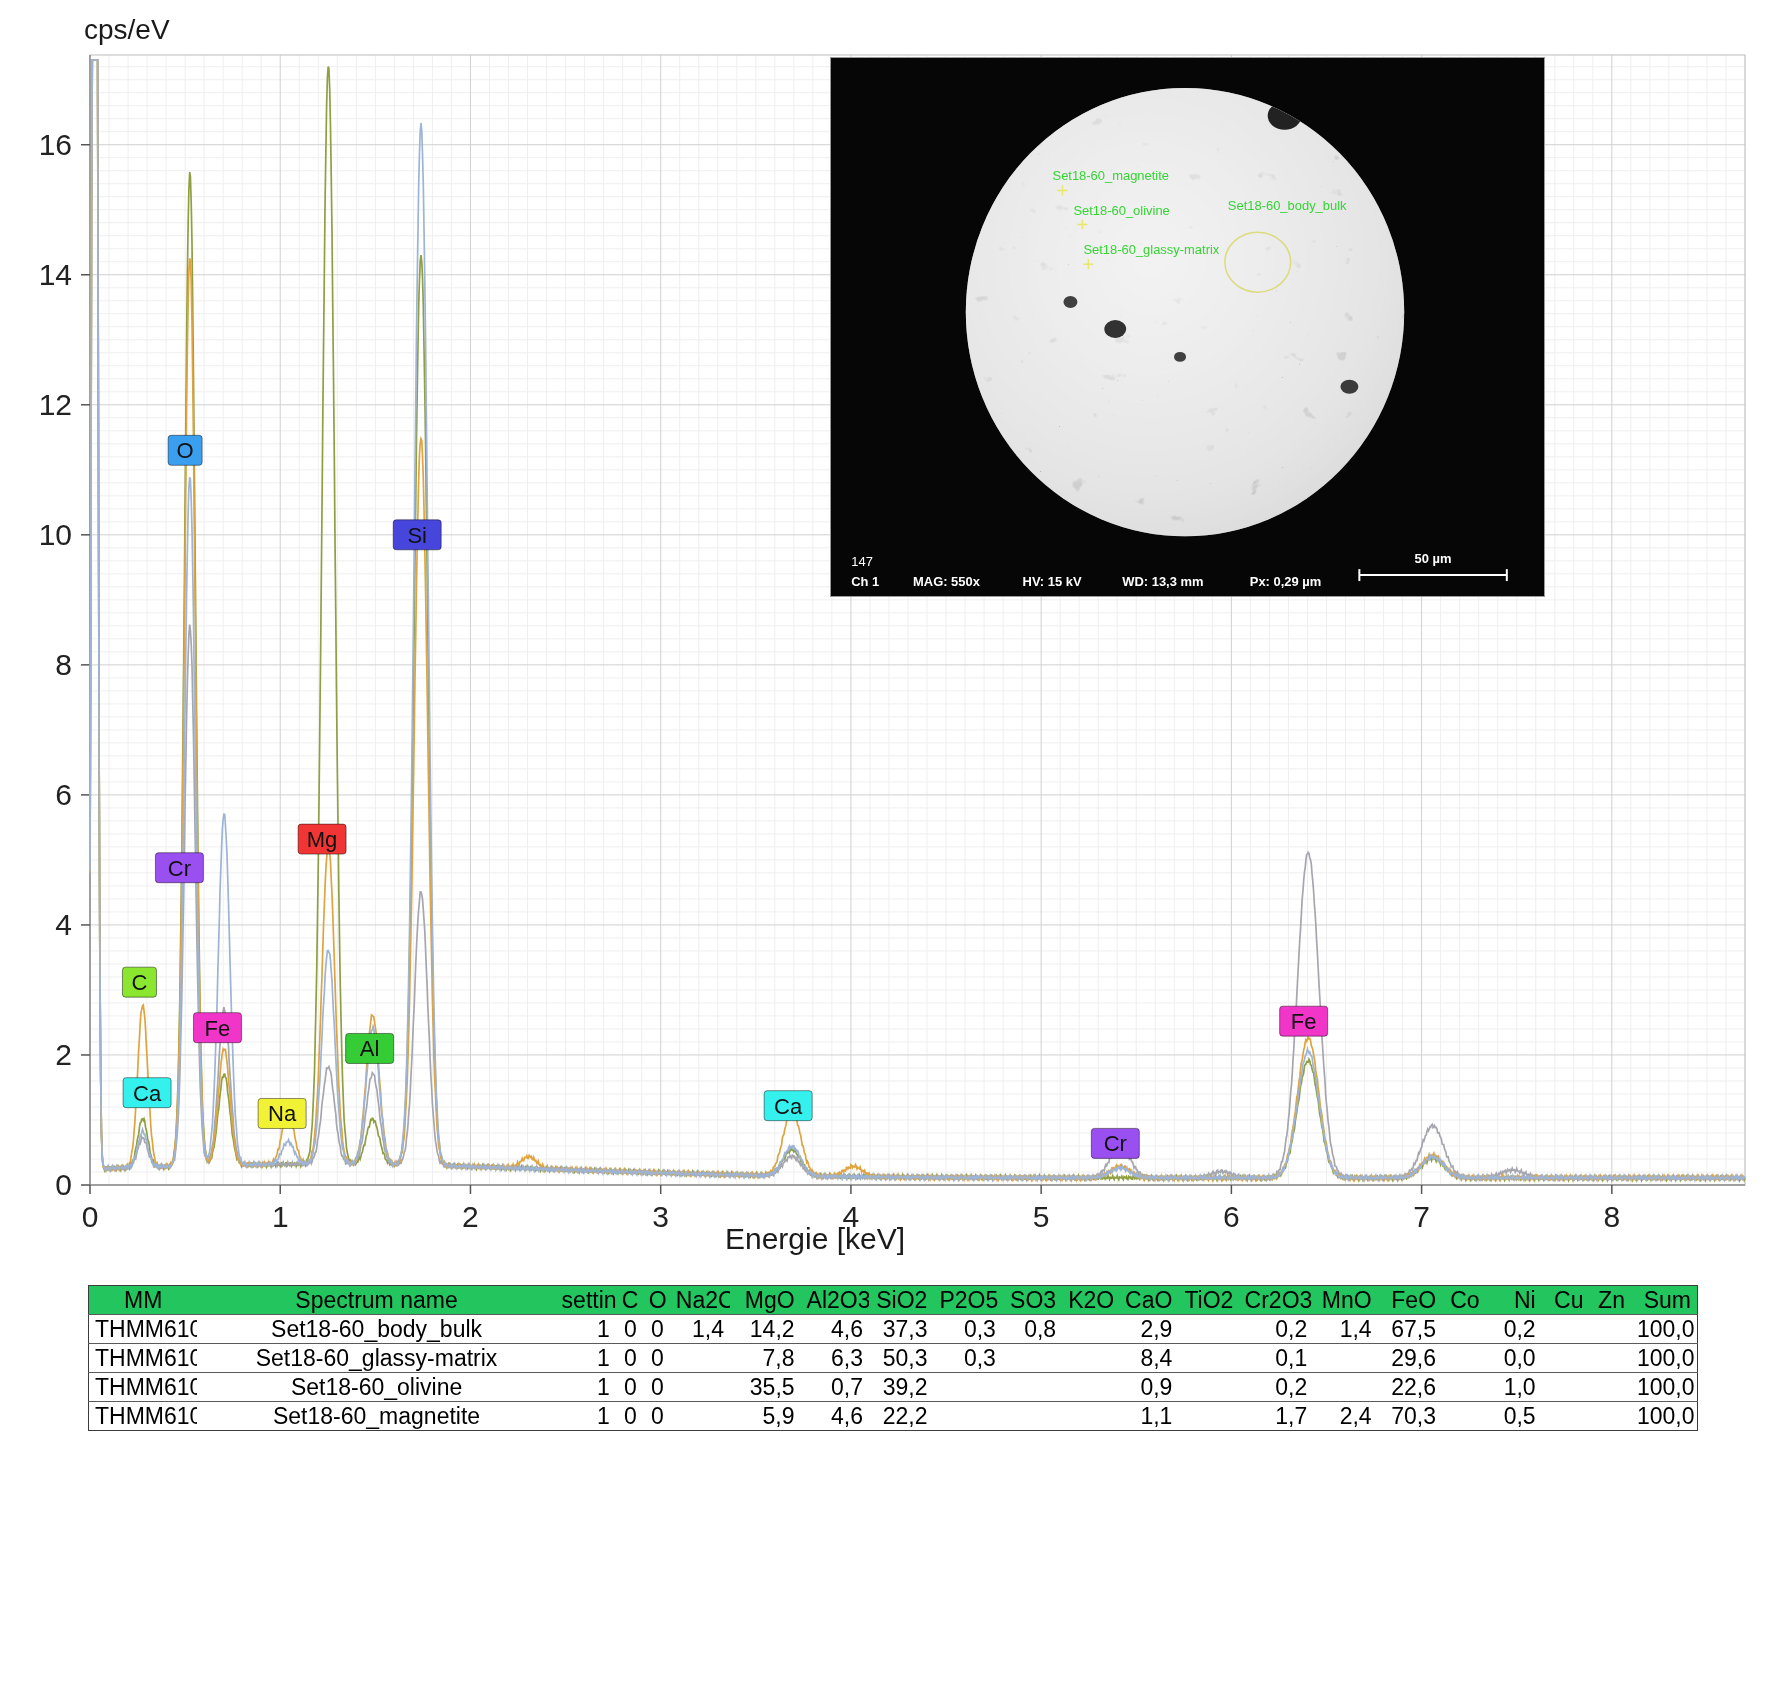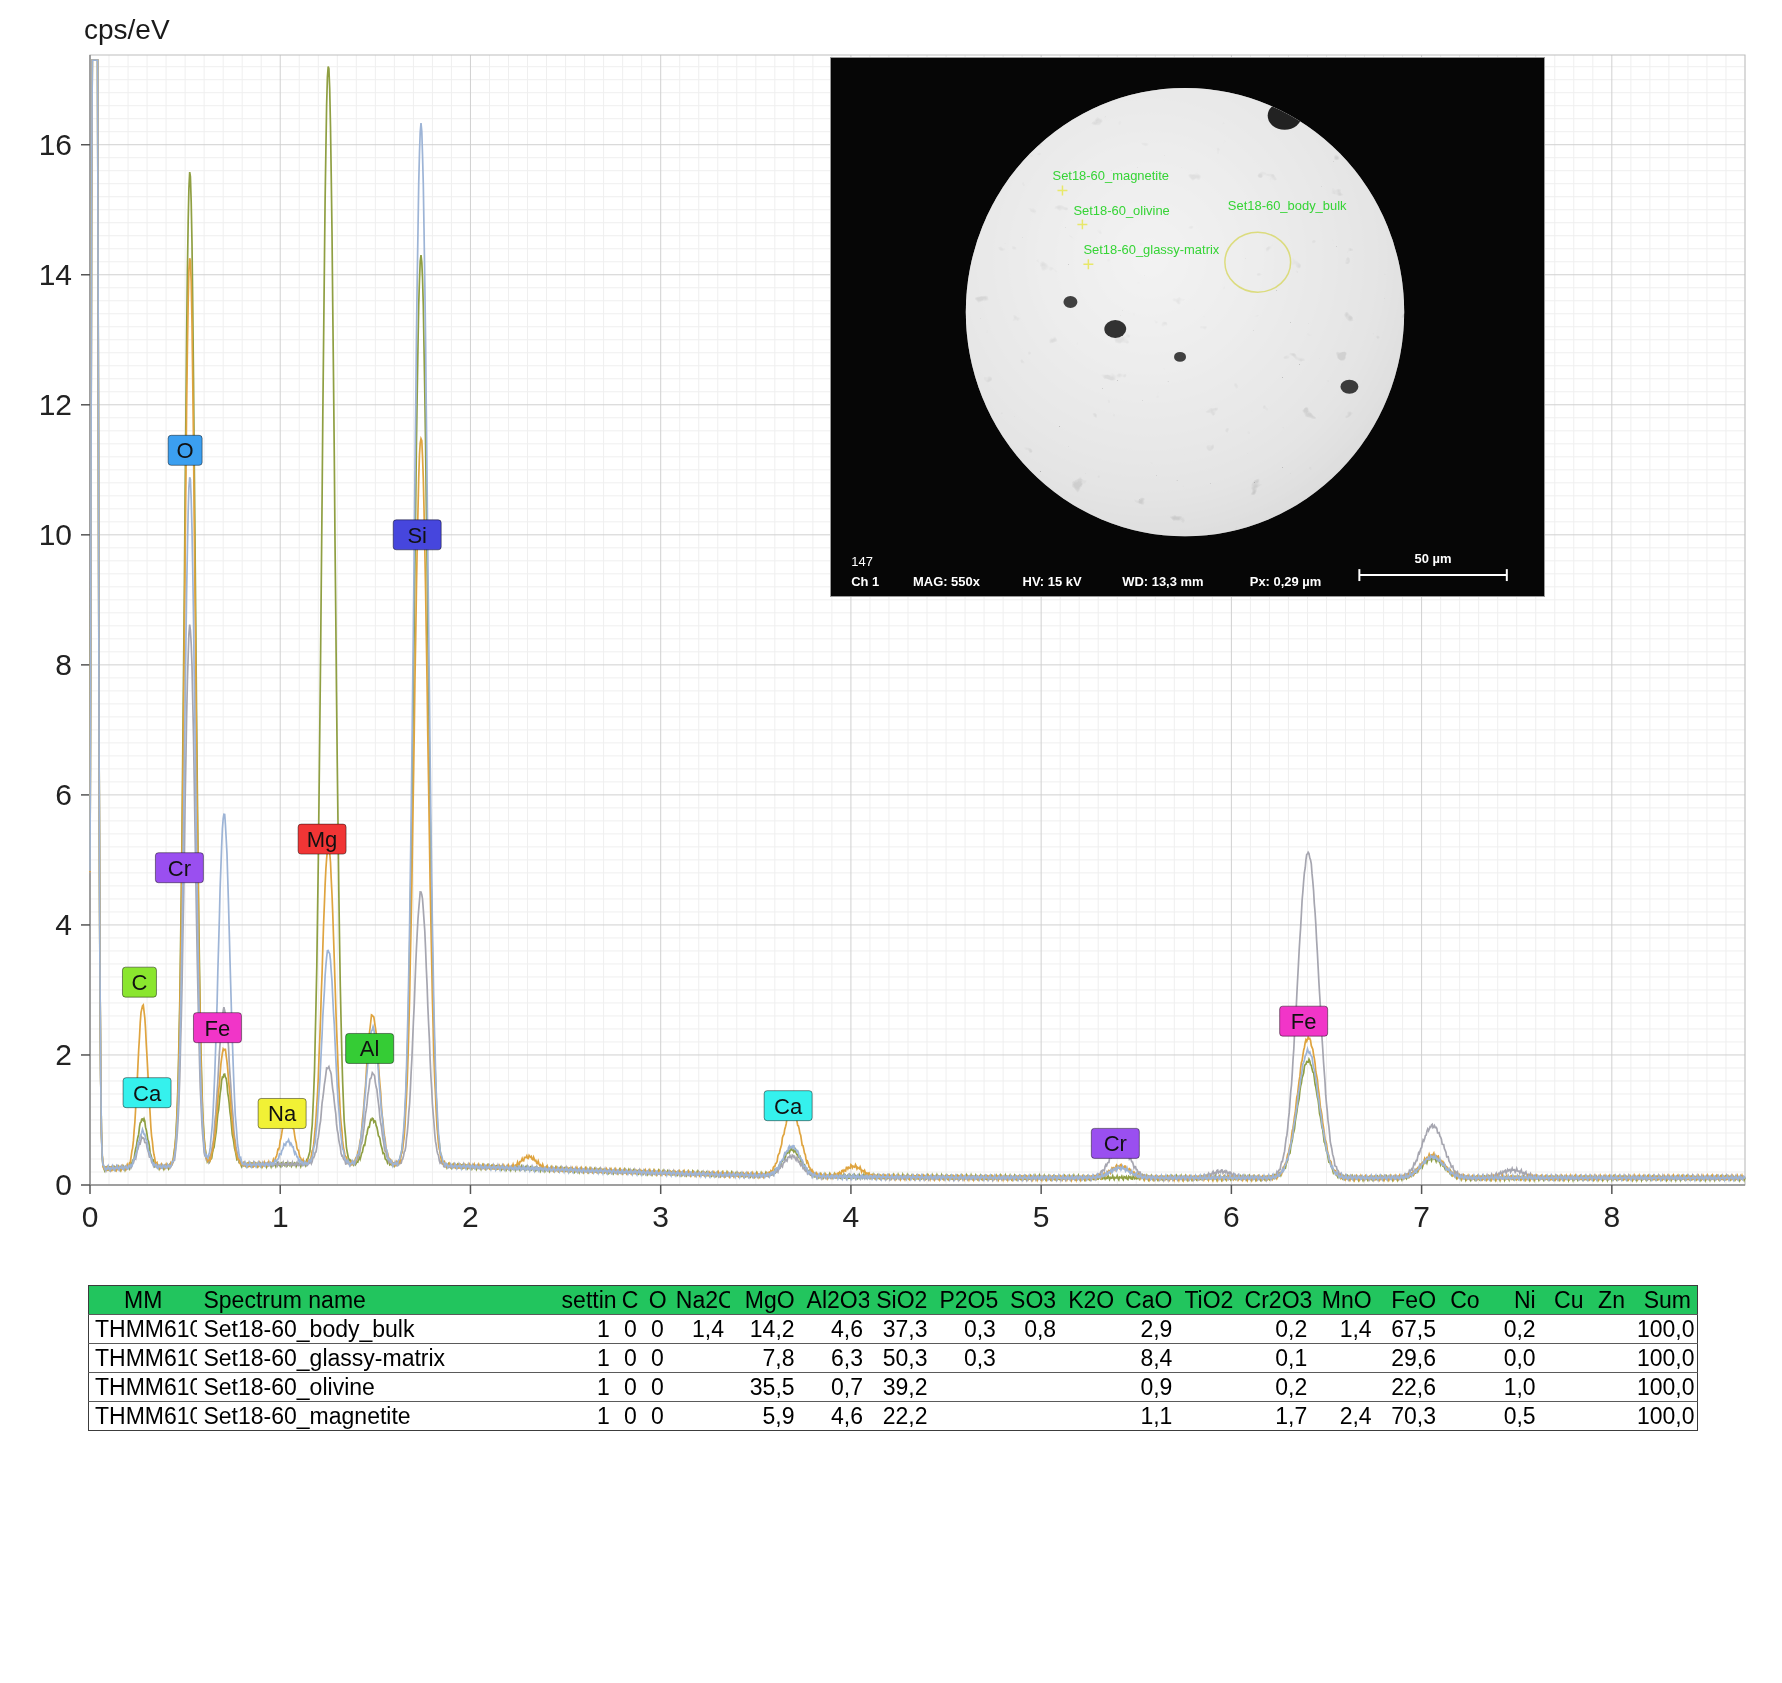--- a/index.html
+++ b/index.html
@@ -7,21 +7,21 @@
   .page{position:relative;width:1782px;height:1683px;background:#ffffff;overflow:hidden}
   .ylabel-title{position:absolute;left:84px;top:14px;font-size:28px;color:#1a1a1a}
   .xlabel-title{position:absolute;left:90px;top:1222px;width:1450px;text-align:center;font-size:30px;color:#1a1a1a}
   #spectrum-svg{position:absolute;left:0;top:0}
   .inset{position:absolute;left:830px;top:57px;width:715px;height:540px;background:#000;border:1px solid #9a9a9a}
   .table-wrap{position:absolute;left:88px;top:1285px;width:1610px}
   table{border-collapse:collapse;table-layout:fixed;width:100%;font-size:23px;color:#000;border:1px solid #3c3c3c}
   thead tr{background:#22c55e}
   th,td{height:29px;padding:0 6px;overflow:hidden;white-space:nowrap;font-weight:normal}
   tbody tr{border-top:1px solid #5a5a5a}
-  .al{text-align:left}.ar{text-align:right}.ac{text-align:center}
+  .al{text-align:center}.ar{text-align:right}.ac{text-align:center}
   .footnote{position:absolute;left:88px;top:1438px;font-size:22px;color:#000}
   svg text{font-family:"Liberation Sans",sans-serif}
 </style>
 </head>
 <body>
 
 <div class="page">
 
   <div class="ylabel-title">cps/eV</div>
 
@@ -293,20 +293,21 @@
           <rect x="1091.3390804597702" y="1128.3889528193326" width="48" height="30" rx="3" fill="#9a4ff0" stroke="rgba(0,0,0,0.45)" stroke-width="1"></rect>
           <text x="1115.3390804597702" y="1151.3889528193326" text-anchor="middle" font-size="22" fill="#111">Cr</text>
         </g>
         <g>
           <rect x="1279.6666666666667" y="1006.156501726122" width="48" height="30" rx="3" fill="#f135c8" stroke="rgba(0,0,0,0.45)" stroke-width="1"></rect>
           <text x="1303.6666666666667" y="1029.1565017261219" text-anchor="middle" font-size="22" fill="#111">Fe</text>
         </g>
       </g>
     </svg>
 
+  <div class="xlabel-title">Energie [keV]</div>
 
   <div class="inset">
     <svg viewBox="0 0 715 540" width="713" height="538">
       <defs>
         <radialGradient id="sphereGrad" cx="42%" cy="38%" r="70%">
           <stop offset="0%" stop-color="#bfbfbf"></stop>
           <stop offset="40%" stop-color="#9b9b9b"></stop>
           <stop offset="75%" stop-color="#767676"></stop>
           <stop offset="100%" stop-color="#3c3c3c"></stop>
         </radialGradient>

